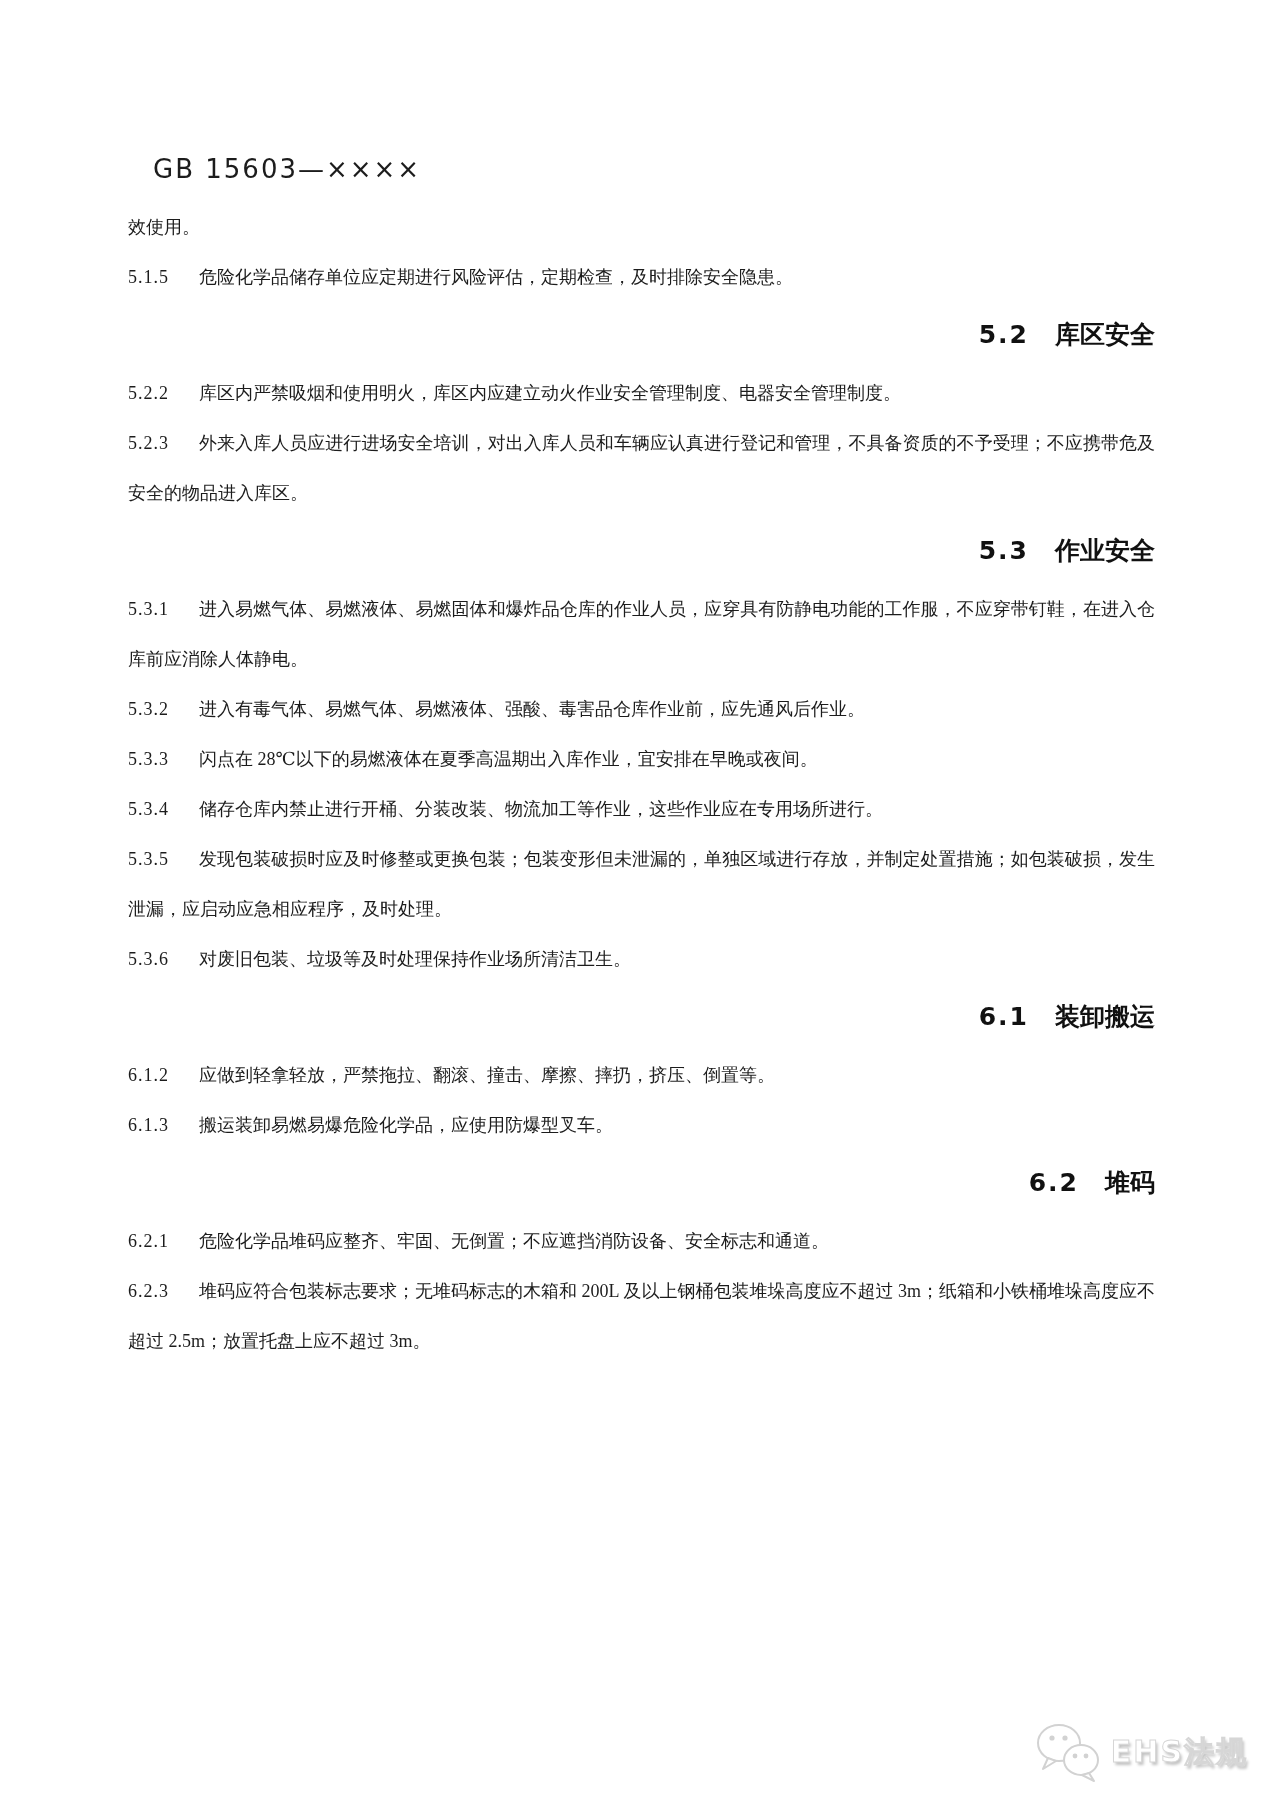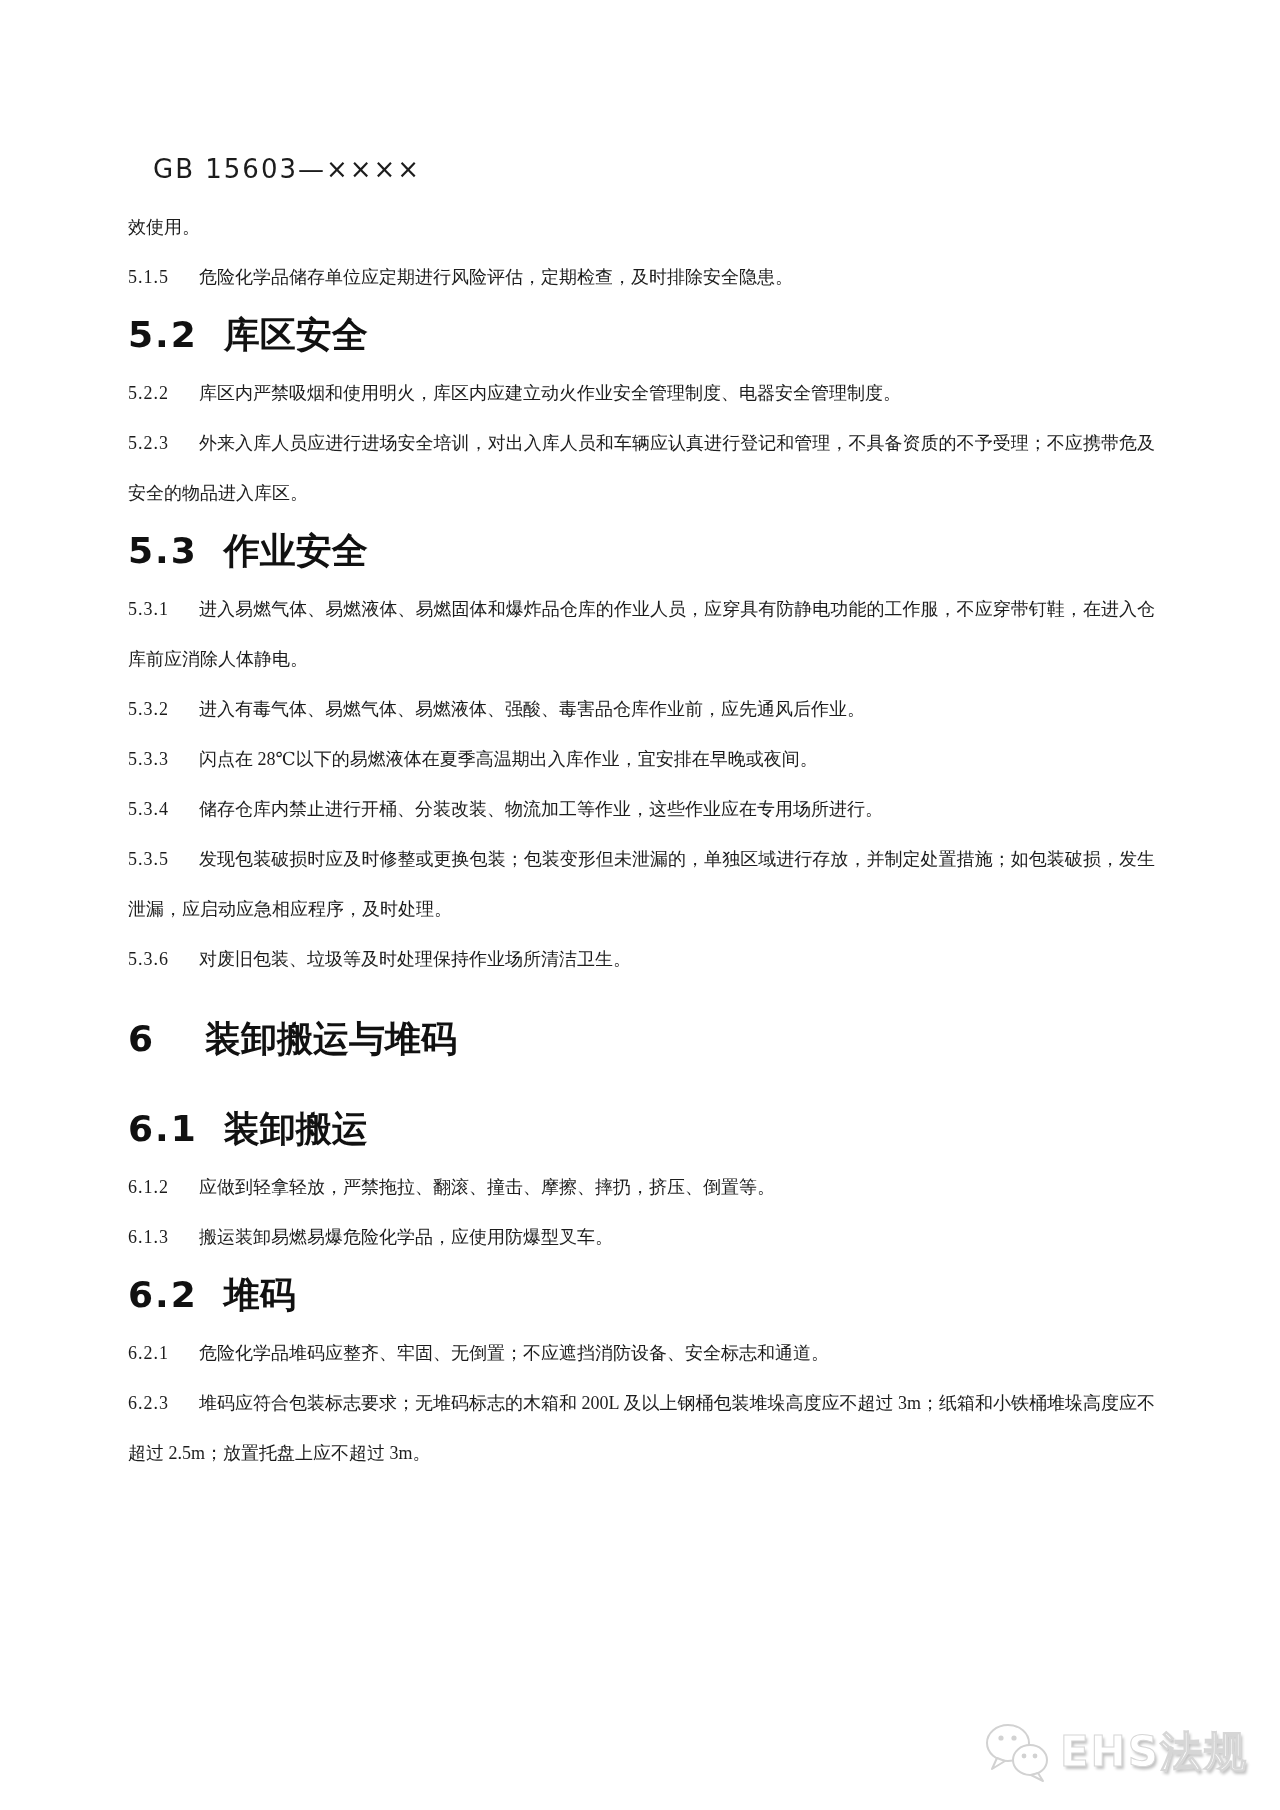--- a/index.html
+++ b/index.html
@@ -30,39 +30,40 @@
     text-align:justify;
     text-justify:inter-ideograph;
   }
   p.clause .num{
     letter-spacing:1px;
     margin-right:30px;
   }
   h2.chapter, h3.sec{
     font-family:"DejaVu Sans","Liberation Sans",sans-serif;
     font-weight:bold;
-    font-size:36px;
+    font-size:25px;
     line-height:50px;
     color:#111;
+    text-align:right;
   }
   h3.sec{margin:8px 0;}
   h3.sec .num{margin-right:26px;letter-spacing:2px;}
   h2.chapter{margin:30px 0 40px 0;}
   h2.chapter .num{margin-right:52px;}
   .watermark{
     position:absolute;
     right:32px;
     bottom:28px;
     display:flex;
     align-items:center;
     gap:8px;
   }
   .watermark-text{
     font-family:"DejaVu Sans","Liberation Sans",sans-serif;
-    font-size:42px;
+    font-size:30px;
     font-weight:bold;
     color:#ffffff;
     -webkit-text-stroke:1px #d6d6d6;
     text-shadow:2px 3px 3px #c2c2c2;
     letter-spacing:2px;
     white-space:nowrap;
   }
   .wechat-icon{display:block;}
 </style>
 </head>
@@ -91,21 +92,20 @@
     <p class="clause"><span class="num">5.3.2</span><span>进入有毒气体、易燃气体、易燃液体、强酸、毒害品仓库作业前，应先通风后作业。</span></p>
 
     <p class="clause"><span class="num">5.3.3</span><span>闪点在 28℃以下的易燃液体在夏季高温期出入库作业，宜安排在早晚或夜间。</span></p>
 
     <p class="clause"><span class="num">5.3.4</span><span>储存仓库内禁止进行开桶、分装改装、物流加工等作业，这些作业应在专用场所进行。</span></p>
 
     <p class="clause"><span class="num">5.3.5</span><span>发现包装破损时应及时修整或更换包装；包装变形但未泄漏的，单独区域进行存放，并制定处置措施；如包装破损，发生泄漏，应启动应急相应程序，及时处理。</span></p>
 
     <p class="clause"><span class="num">5.3.6</span><span>对废旧包装、垃圾等及时处理保持作业场所清洁卫生。</span></p>
 
-    <h2 class="chapter"><span class="num">6</span><span>装卸搬运与堆码</span></h2>
 
     <h3 class="sec"><span class="num">6.1</span><span>装卸搬运</span></h3>
 
 
     <p class="clause"><span class="num">6.1.2</span><span>应做到轻拿轻放，严禁拖拉、翻滚、撞击、摩擦、摔扔，挤压、倒置等。</span></p>
 
     <p class="clause"><span class="num">6.1.3</span><span>搬运装卸易燃易爆危险化学品，应使用防爆型叉车。</span></p>
 
     <h3 class="sec"><span class="num">6.2</span><span>堆码</span></h3>
 

